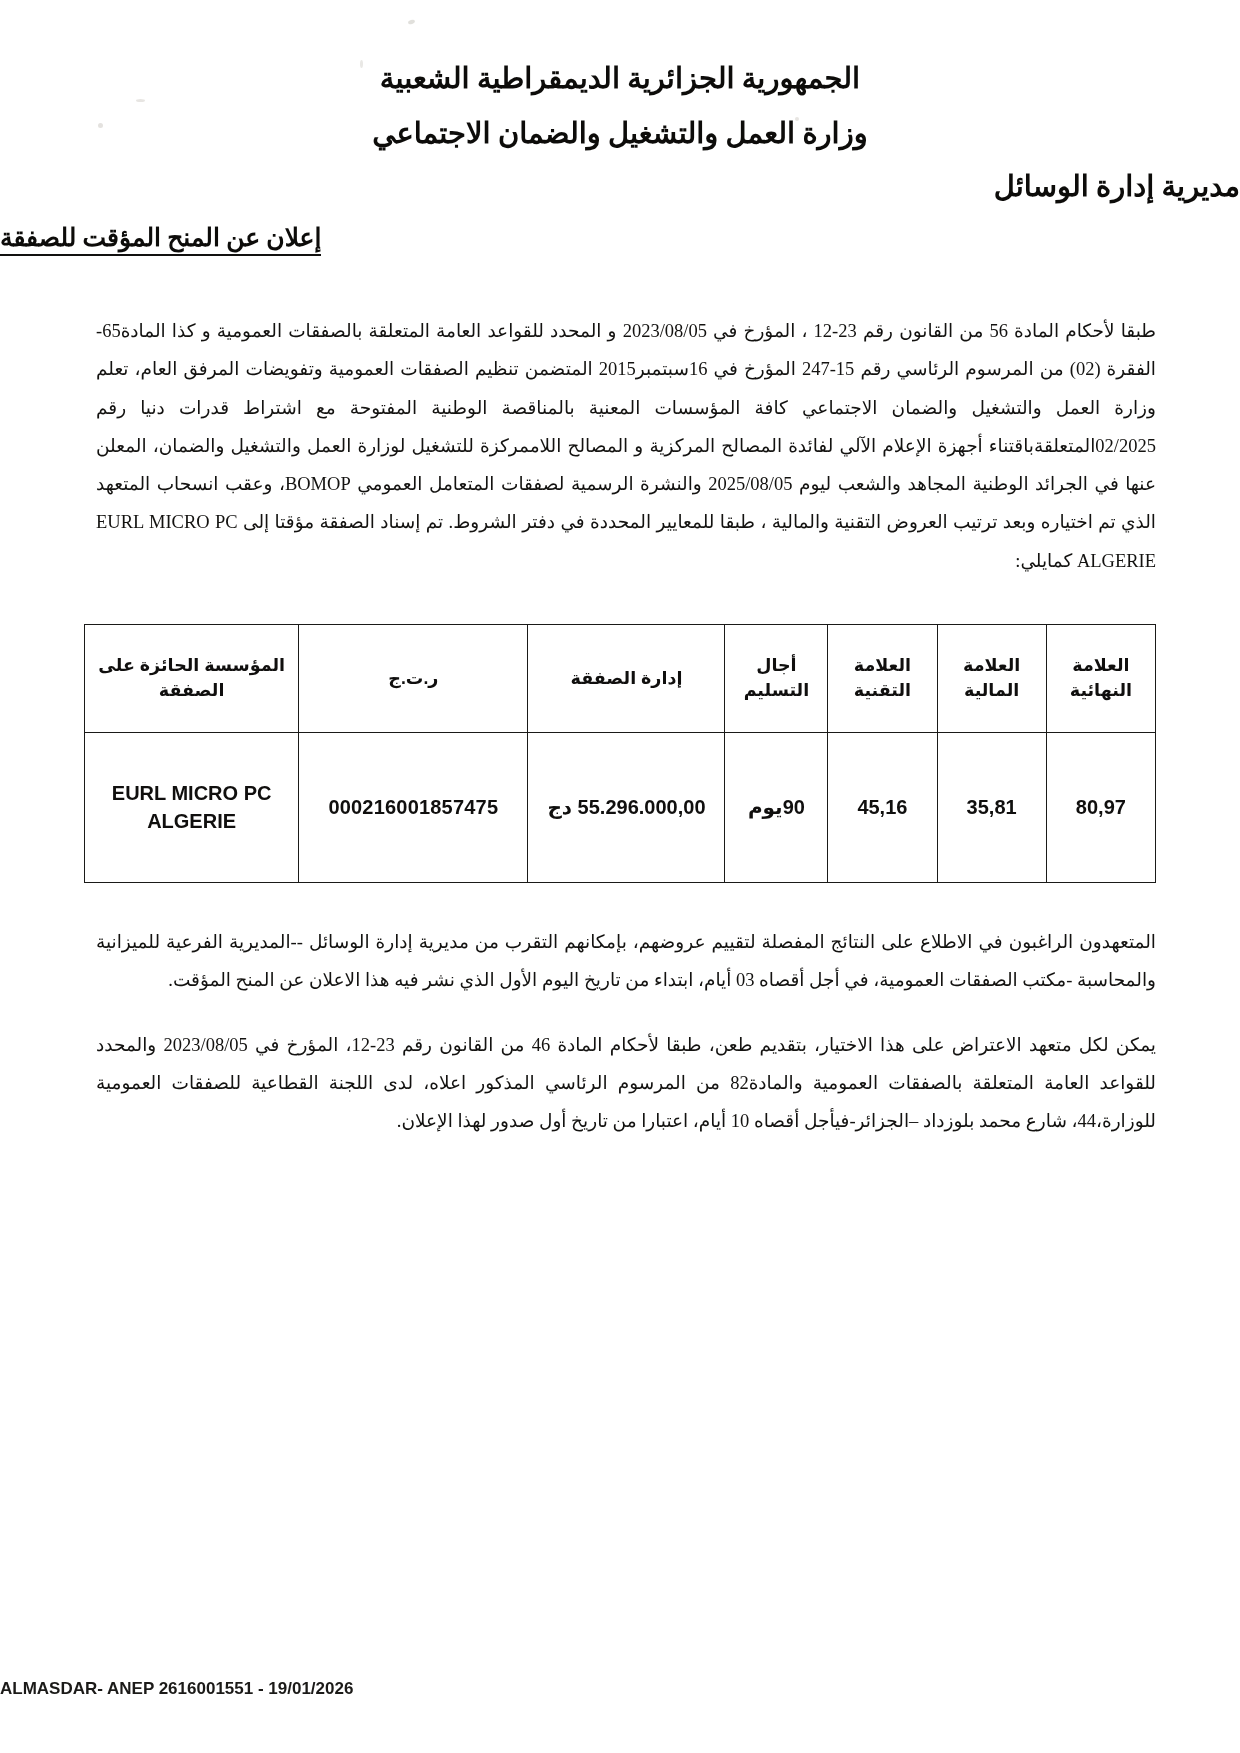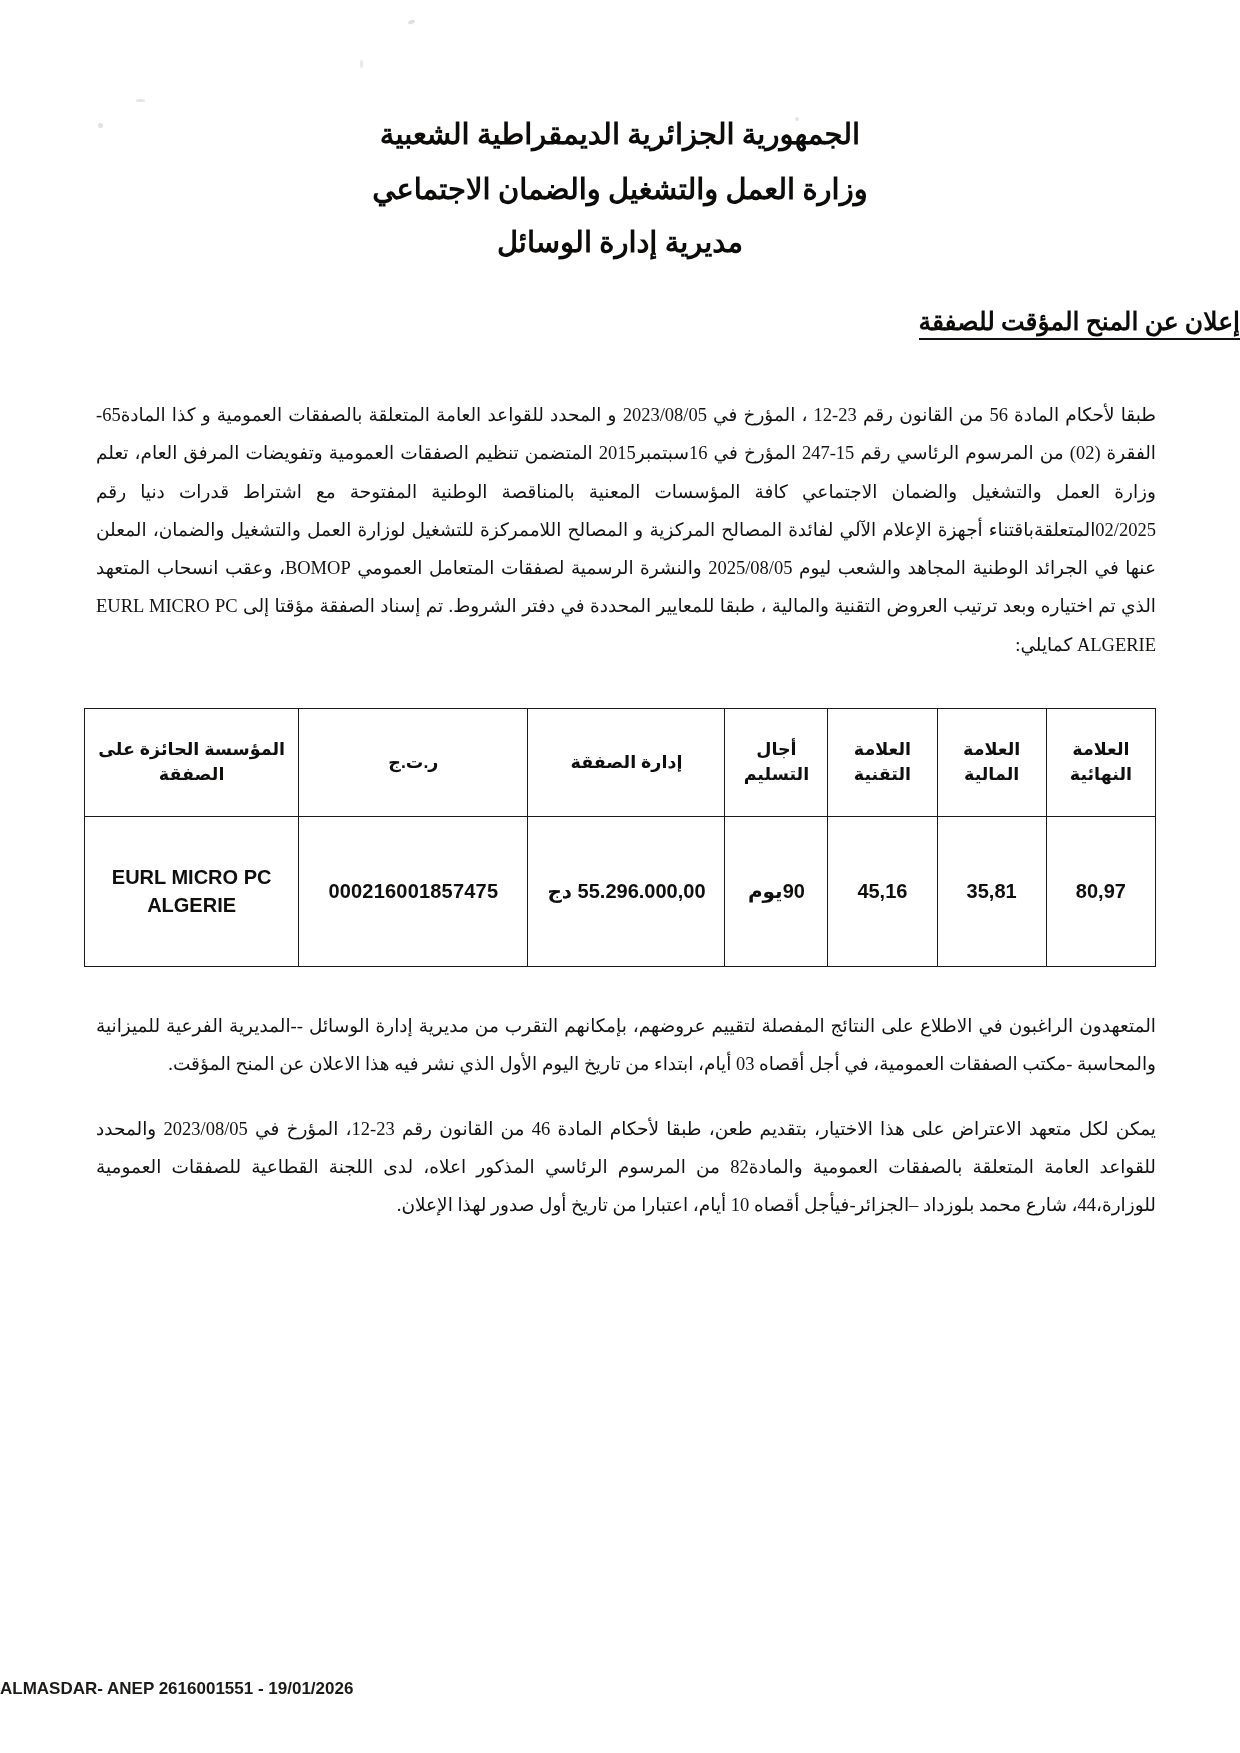--- a/index.html
+++ b/index.html
@@ -23,48 +23,48 @@
   
   .speck { position: absolute; background: #c9c6bf; border-radius: 50%; opacity: .55; }
   .s1 { left: 408px; top: 20px; width: 7px; height: 4px; transform: rotate(-20deg); }
   .s2 { left: 360px; top: 60px; width: 3px; height: 8px; opacity: .4; }
   .s3 { left: 136px; top: 99px; width: 9px; height: 3px; opacity: .45; }
   .s4 { left: 98px; top: 123px; width: 5px; height: 5px; opacity: .5; }
   .s5 { left: 795px; top: 117px; width: 4px; height: 4px; opacity: .45; }
 
   .head-block {
     text-align: center;
-    padding-top: 120px;
+    padding-top: 64px;
   }
   .head-line {
     font-family: "Liberation Serif", "DejaVu Serif", serif;
     font-weight: bold;
     font-size: 29px;
     line-height: 1.0;
     letter-spacing: 0px;
     color: #0d0c0a;
     margin: 0 0 26px 0;
     direction: rtl;
   }
   .head-line.l2 { margin-bottom: 24px; }
-  .head-line.l3 { margin-bottom: 50px; }
+  .head-line.l3 { margin-bottom: 22px; text-align: right; }
 
   .reg {
     text-align: center;
     font-family: "Liberation Serif", "DejaVu Serif", serif;
     font-weight: bold;
     font-size: 23px;
     color: #0d0c0a;
     margin-bottom: 45px;
     direction: rtl;
   }
   .reg .num { direction: ltr; unicode-bidi: embed; }
 
   .doc-title {
-    text-align: right;
+    text-align: left;
     font-weight: bold;
     font-size: 25px;
     color: #0d0c0a;
     margin-bottom: 60px;
     direction: rtl;
   }
   .doc-title span {
     border-bottom: 2.5px solid #121110;
     padding-bottom: 3px;
   }

